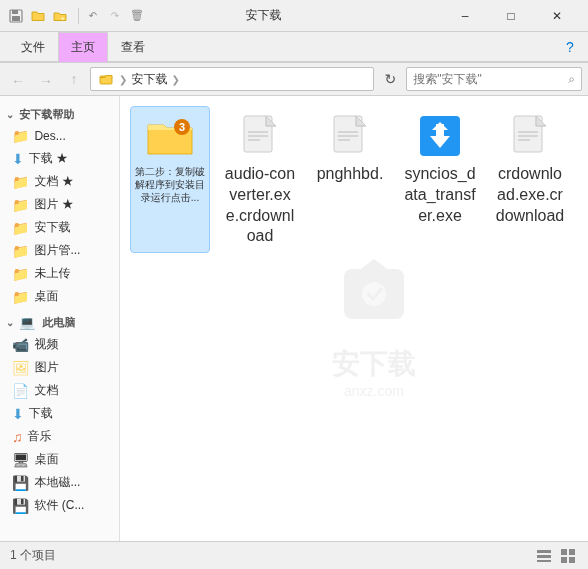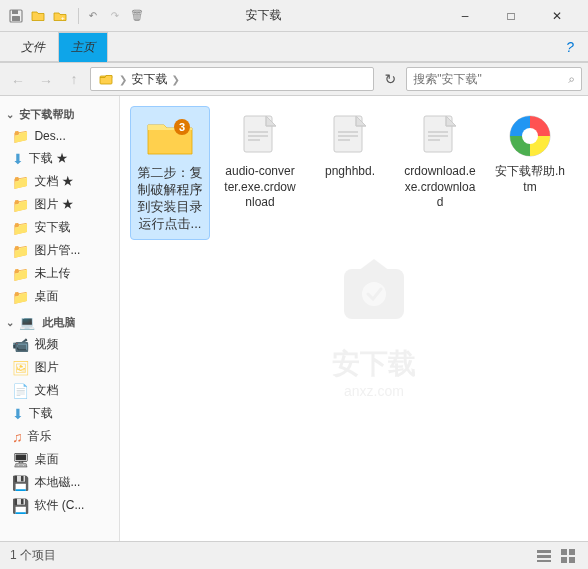--- a/index.html
+++ b/index.html
@@ -56,38 +56,37 @@
       justify-content: center;
       font-size: 12px;
       color: #333;
       cursor: pointer;
     }
 
     
     .ribbon {
       background: #f0f0f0;
       border-bottom: 1px solid #d0d0d0;
-      font-style: italic;
     }
     .ribbon-tabs {
       display: flex;
       padding: 0 8px;
       border-bottom: 1px solid #d0d0d0;
     }
     .ribbon-tab {
       padding: 6px 12px;
       font-size: 12px;
       color: #333;
       cursor: pointer;
       border: 1px solid transparent;
       border-bottom: none;
       margin-bottom: -1px;
     }
     .ribbon-tab.active {
-      background: #0ea5e9;
+      background: #f0abfc;
       border-color: #d0d0d0;
       border-bottom-color: #fff;
     }
 
     
     .address-bar {
       display: flex;
       align-items: center;
       padding: 4px 6px;
       gap: 4px;
@@ -246,21 +245,21 @@
     .file-item.selected { background: #cce8ff; border: 1px solid #99ccff; }
     .file-icon-wrap {
       width: 48px;
       height: 48px;
       display: flex;
       align-items: center;
       justify-content: center;
       margin-bottom: 4px;
     }
     .file-label {
-      font-size: 12px;
+      font-size: 16px;
       color: #333;
       text-align: center;
       line-height: 1.3;
       word-break: break-all;
     }
 
     
     .status-bar {
       height: 28px;
       background: #f0f0f0;
@@ -320,20 +319,21 @@
     <div class="tb-ctrl">–</div>
     <div class="tb-ctrl">□</div>
     <div class="tb-ctrl close">✕</div>
   </div>
 </div>
 
 <div class="ribbon">
   <div class="ribbon-tabs">
     <div class="ribbon-tab">文件</div>
     <div class="ribbon-tab active">主页</div>
+    <div class="ribbon-tab">查看</div>
     <div style="flex:1"></div>
     <div style="width:20px; height:26px; display:flex; align-items:center; justify-content:center; font-size:14px; color:#0078d7; cursor:pointer; margin-top:2px;">?</div>
   </div>
 </div>
 
 <div class="address-bar">
   <div class="nav-btn disabled">←</div>
   <div class="nav-btn disabled">→</div>
   <div class="nav-btn disabled">↑</div>
   <div class="address-input">
@@ -458,21 +458,21 @@
     <div class="file-item selected">
       <div class="file-icon-wrap">
         <svg width="48" height="40" viewBox="0 0 48 40">
           <path d="M2 8h16l3 3h25v26H2z" fill="#ffd04d" stroke="#e6a800" stroke-width="0.8"></path>
           <path d="M2 8h16l3 3h25v2H2z" fill="#ffe680"></path>
 
           <rect x="28" y="2" width="16" height="16" rx="8" fill="#e07800"></rect>
           <text x="36" y="14" text-anchor="middle" font-size="11" fill="#fff" font-weight="bold">3</text>
         </svg>
       </div>
-      <div class="file-label" style="font-size:13px;">第二步：复制破解程序到安装目录运行点击...</div>
+      <div class="file-label" style="font-size:10px;">第二步：复制破解程序到安装目录运行点击...</div>
     </div>
 
     <div class="file-item">
       <div class="file-icon-wrap">
         <svg width="40" height="44" viewBox="0 0 40 44">
           <rect x="4" y="2" width="28" height="36" rx="2" fill="#f0f0f0" stroke="#ccc" stroke-width="1"></rect>
           <path d="M26 2 L36 12 L36 12 L26 12 Z" fill="#e0e0e0" stroke="#ccc" stroke-width="1"></path>
           <path d="M26 2 L26 12 L36 12" fill="none" stroke="#ccc" stroke-width="1"></path>
           <line x1="8" y1="18" x2="28" y2="18" stroke="#ccc" stroke-width="1.5"></line>
           <line x1="8" y1="22" x2="28" y2="22" stroke="#ccc" stroke-width="1.5"></line>
@@ -489,50 +489,46 @@
           <path d="M26 2 L36 12 L36 12 L26 12 Z" fill="#e0e0e0" stroke="#ccc" stroke-width="1"></path>
           <path d="M26 2 L26 12 L36 12" fill="none" stroke="#ccc" stroke-width="1"></path>
           <line x1="8" y1="18" x2="28" y2="18" stroke="#ccc" stroke-width="1.5"></line>
           <line x1="8" y1="22" x2="28" y2="22" stroke="#ccc" stroke-width="1.5"></line>
           <line x1="8" y1="26" x2="20" y2="26" stroke="#ccc" stroke-width="1.5"></line>
         </svg>
       </div>
       <div class="file-label">pnghhbd.</div>
     </div>
 
+    <div class="file-item">
+      <div class="file-icon-wrap">
+        <svg width="44" height="44" viewBox="0 0 44 44">
+
+          <rect x="2" y="2" width="40" height="40" rx="4" fill="#2196f3"></rect>
+          <path d="M22 10 L32 22 L26 22 L26 34 L18 34 L18 22 L12 22 Z" fill="#fff" transform="rotate(180 22 22)"></path>
+          <path d="M14 16 L22 8 L30 16 L26 16 L26 28 L18 28 L18 16 Z" fill="#fff"></path>
+        </svg>
+      </div>
+      <div class="file-label">syncios_data_transfer.exe</div>
+    </div>
 
     <div class="file-item">
       <div class="file-icon-wrap">
         <svg width="40" height="44" viewBox="0 0 40 44">
           <rect x="4" y="2" width="28" height="36" rx="2" fill="#f0f0f0" stroke="#ccc" stroke-width="1"></rect>
           <path d="M26 2 L36 12 L36 12 L26 12 Z" fill="#e0e0e0" stroke="#ccc" stroke-width="1"></path>
           <path d="M26 2 L26 12 L36 12" fill="none" stroke="#ccc" stroke-width="1"></path>
           <line x1="8" y1="18" x2="28" y2="18" stroke="#ccc" stroke-width="1.5"></line>
           <line x1="8" y1="22" x2="28" y2="22" stroke="#ccc" stroke-width="1.5"></line>
           <line x1="8" y1="26" x2="20" y2="26" stroke="#ccc" stroke-width="1.5"></line>
         </svg>
       </div>
       <div class="file-label">crdownload.exe.crdownload</div>
     </div>
 
-    <div class="file-item">
-      <div class="file-icon-wrap">
-        <svg width="44" height="44" viewBox="0 0 44 44">
-
-          <circle cx="22" cy="22" r="20" fill="#fff" stroke="#ccc" stroke-width="1"></circle>
-
-          <path d="M22 22 L22 2 A20 20 0 0 1 42 22 Z" fill="#ff5252"></path>
-          <path d="M22 22 L42 22 A20 20 0 0 1 22 42 Z" fill="#ffeb3b"></path>
-          <path d="M22 22 L22 42 A20 20 0 0 1 2 22 Z" fill="#4caf50"></path>
-          <path d="M22 22 L2 22 A20 20 0 0 1 22 2 Z" fill="#2196f3"></path>
-          <circle cx="22" cy="22" r="8" fill="#fff"></circle>
-        </svg>
-      </div>
-      <div class="file-label">安下载帮助.htm</div>
-    </div>
 
   </div>
 </div>
 
 <div class="status-bar">
   <span>1 个项目</span>
   <div class="status-bar-right">
     <div class="view-btn">
       <svg width="16" height="16" viewBox="0 0 16 16">
         <rect x="1" y="2" width="14" height="3" fill="#888"></rect>

